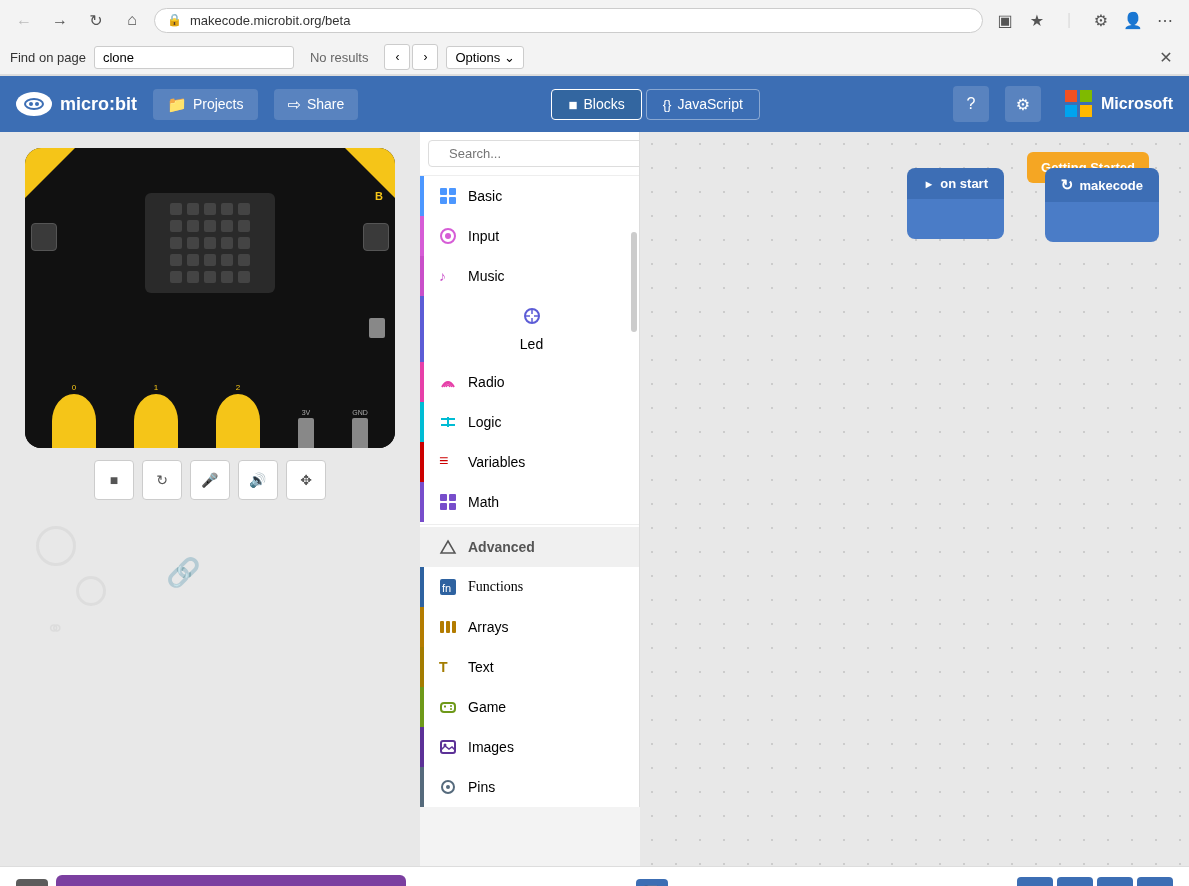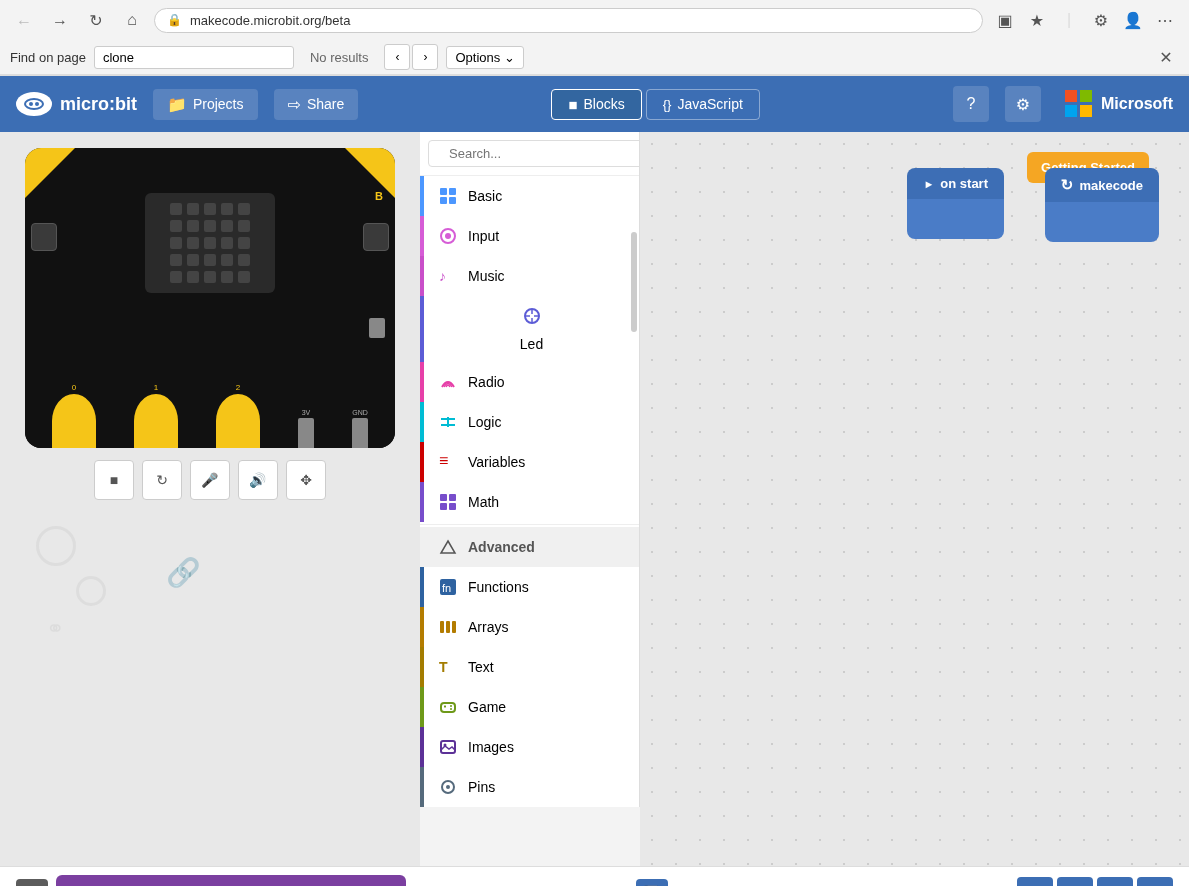--- a/index.html
+++ b/index.html
@@ -380,21 +380,21 @@
             </span>
       <span style="font-size:14px;font-weight:600;color:#555;">Advanced</span>
     </div>
           <div class="toolbox-item cat-functions">
     <span style="width:20px;height:20px;display:flex;align-items:center;justify-content:center;">
               <svg width="18" height="18" viewBox="0 0 18 18">
                 <rect x="1" y="1" width="16" height="16" rx="2" fill="#2e62a0"></rect>
                 <text x="3" y="14" font-size="11" fill="white">fn</text>
               </svg>
             </span>
-    <span style="font-size:14px;">Functions</span>
+    <span style="font-size:14px;font-family:Liberation Serif, serif;">Functions</span>
   </div>
           <div class="toolbox-item cat-arrays">
     <span style="width:20px;height:20px;display:flex;align-items:center;justify-content:center;">
               <svg width="18" height="18" viewBox="0 0 18 18">
                 <rect x="1" y="3" width="4" height="12" rx="1" fill="#b37c00"></rect>
                 <rect x="7" y="3" width="4" height="12" rx="1" fill="#b37c00"></rect>
                 <rect x="13" y="3" width="4" height="12" rx="1" fill="#b37c00"></rect>
               </svg>
             </span>
     <span style="font-size:14px;">Arrays</span>

